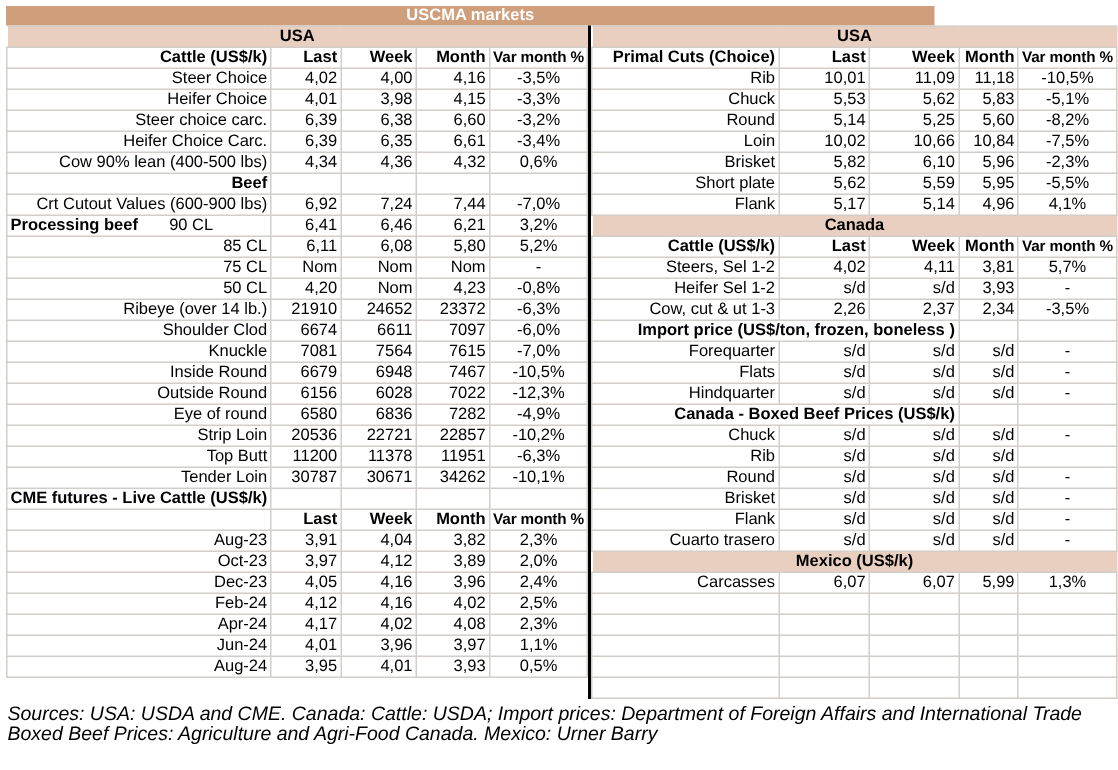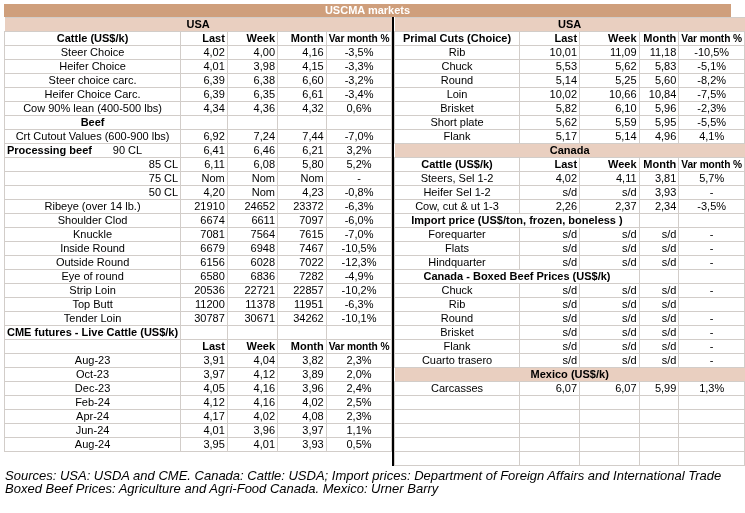--- a/index.html
+++ b/index.html
@@ -1,22 +1,22 @@
 <!DOCTYPE html>
 <html style="--title-band: #cf9f7c; --region-band: #e9cfc0; --grid: #d2cdc9; --divider: #000000; --title-text: #ffffff;"><head>
 <meta charset="utf-8">
 <style>
   html,body{margin:0;padding:0;background:#fff;}
   body{width:745px;height:513px;font-family:"Liberation Sans","DejaVu Sans",sans-serif;font-size:11px;color:#000;overflow:hidden;}
   .sheet{position:relative;padding:4px 0 0 4px;}
-  .titleband{width:727px;height:13px;line-height:13px;background:var(--title-band,#cf9f7c);color:var(--title-text,#fff);font-weight:bold;text-align:center;font-size:11px;}
+  .titleband{width:619px;height:13px;line-height:13px;background:var(--title-band,#cf9f7c);color:var(--title-text,#fff);font-weight:bold;text-align:center;font-size:11px;}
   .tables{display:flex;align-items:flex-start;}
   table.tbl{border-collapse:collapse;table-layout:fixed;font-size:11px;}
   table.tbl td{height:13px;line-height:13px;padding:0 2px;border:1px solid var(--grid,#d2cdc9);overflow:hidden;white-space:nowrap;vertical-align:middle;}
-  td.lbl{text-align:center;padding-left:3px;}
+  td.lbl{text-align:right;padding-left:3px;}
   td.num{text-align:right;padding-right:7px;}
   td.var{text-align:center;padding:0 1px;}
   td.hdr{font-weight:bold;text-align:right;padding-right:3px;}
   td.hdr.var{text-align:center;font-size:10.2px;letter-spacing:-0.1px;}
   td.hdrlbl{font-weight:bold;}
   td.bold{font-weight:bold;overflow:visible;}
   tr.bandrow td{background:var(--region-band,#e9cfc0);font-weight:bold;text-align:center;border-left:none;border-right:none;}
   td.noborder{border:none;background:#fff;}
   .lblflex{display:flex;justify-content:space-between;align-items:center;}
   .lblflex .mainlbl{font-weight:bold;}

